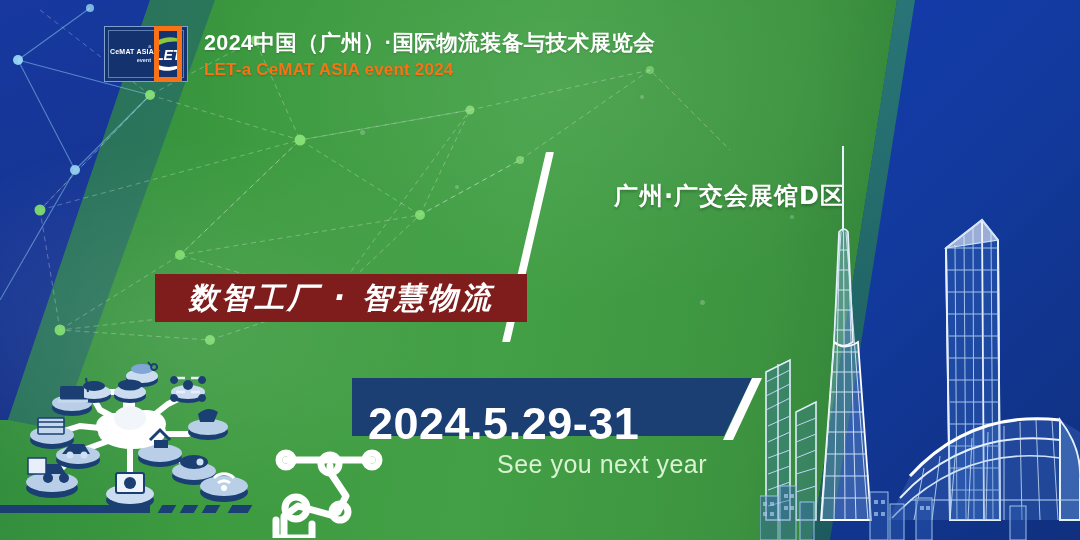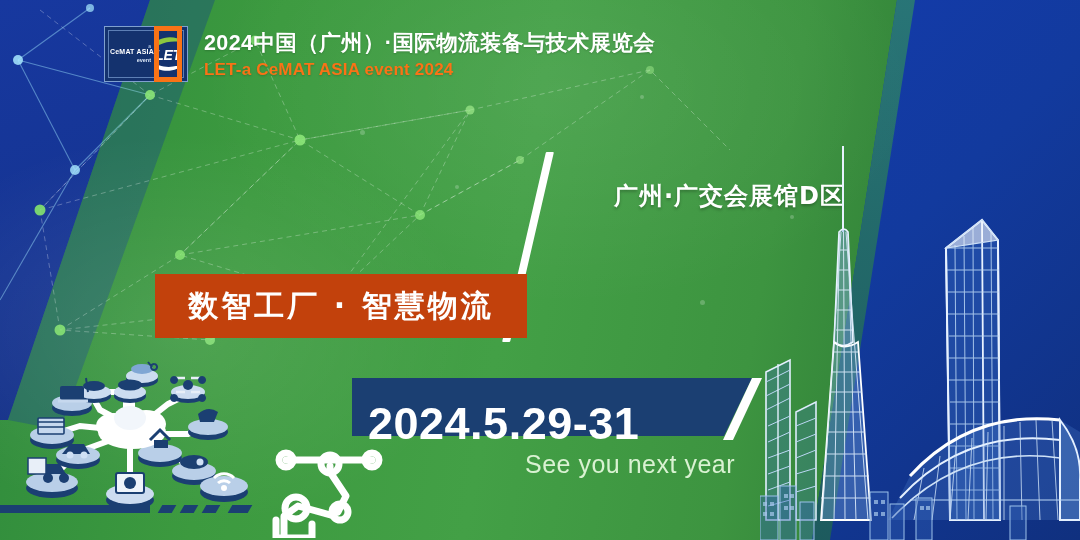--- a/index.html
+++ b/index.html
@@ -84,22 +84,22 @@
   }
   .slash{
     position:absolute;left:524px;top:152px;width:8px;height:190px;background:#ffffff;
     transform:skewX(-13deg);border-radius:1px;
   }
   .slash2{
     position:absolute;left:560px;top:330px;width:9px;height:120px;background:#ffffff;
     transform:skewX(-13deg);opacity:.0;
   }
   .subtitle-box{
-    position:absolute;left:155px;top:274px;width:372px;height:64px;background:#c2410c;
-    display:flex;align-items:center;justify-content:center;
+    position:absolute;left:155px;top:274px;width:372px;height:48px;background:#7f1d1d;
+    display:flex;align-items:center;justify-content:center;font-style:italic;
   }
   .subtitle-box span{
     font-size:30px;font-weight:bold;color:#ffffff;letter-spacing:3px;white-space:nowrap;
     font-family:"DejaVu Sans","Liberation Sans",sans-serif;
   }
   .venue{
     position:absolute;left:578px;top:180px;
     font-size:24px;font-weight:bold;color:#ffffff;letter-spacing:1px;white-space:nowrap;
     text-shadow:0 2px 3px rgba(0,0,0,.25);
     font-family:"DejaVu Sans","Liberation Sans",sans-serif;
@@ -123,21 +123,21 @@
     background:#ffffff;
     clip-path:polygon(400px 0, 410px 0, 381px 62px, 371px 62px);
   }
   .date-text{
     position:absolute;left:368px;top:398px;width:380px;height:52px;
     display:flex;align-items:center;
     font-size:45px;font-weight:bold;color:#ffffff;letter-spacing:.5px;
     font-family:"Liberation Sans","DejaVu Sans",sans-serif;
   }
   .see-you{
-    position:absolute;left:525px;top:450px;
+    position:absolute;left:497px;top:450px;
     font-size:25px;color:#d9f2d2;letter-spacing:.5px;
     font-family:"Liberation Sans","DejaVu Sans",sans-serif;
   }
   
   .iot{position:absolute;left:8px;top:352px;width:250px;height:165px;}
   .robot-arm{position:absolute;left:268px;top:420px;width:130px;height:118px;}
   .ground-line{
     position:absolute;left:0;top:505px;width:150px;height:8px;background:#1b3f72;
   }
   .dash{position:absolute;top:505px;height:8px;background:#1b3f72;transform:skewX(-30deg);}

